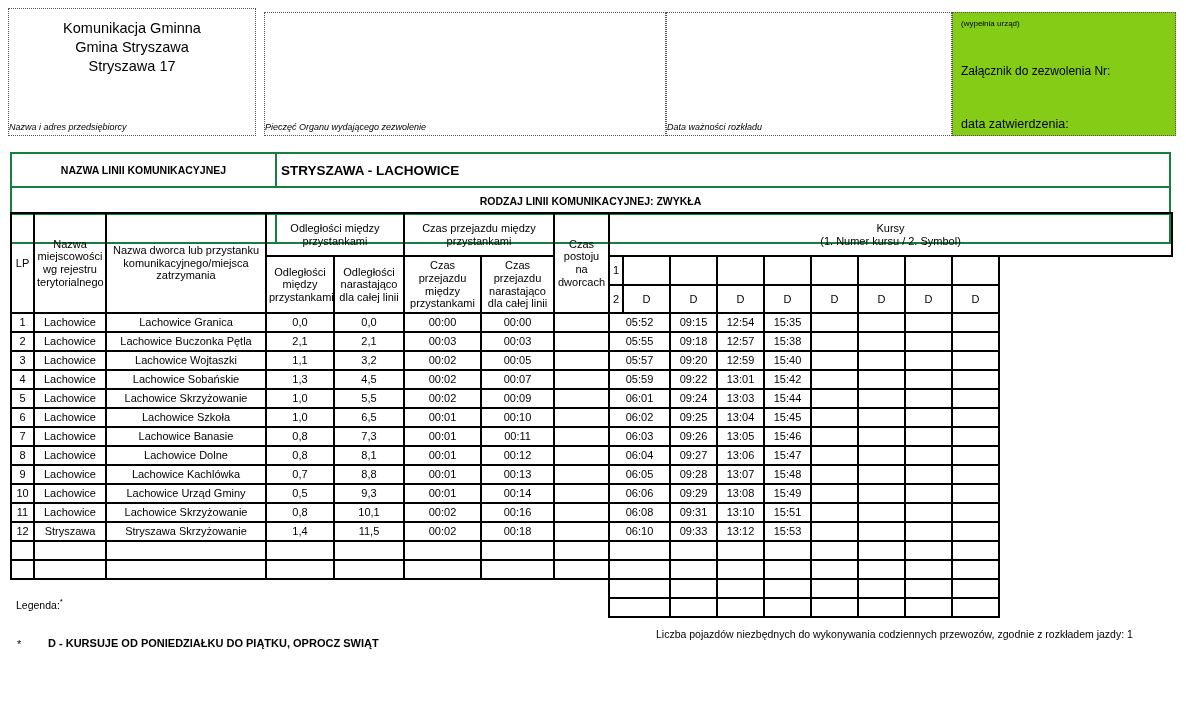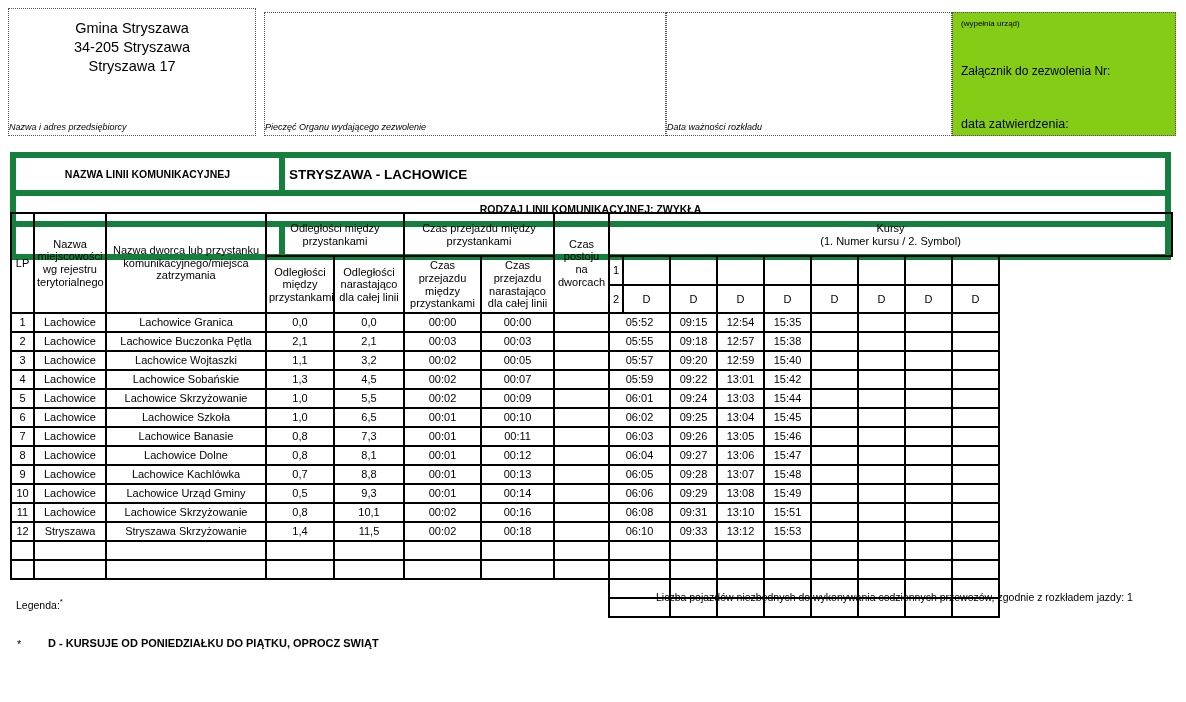--- a/index.html
+++ b/index.html
@@ -18,21 +18,21 @@
   .tbox-office   { left:944px; top:4px; width:224px; height:124px; background:#84cc16; }
   .company-lines { text-align:center; font-size:14.5px; line-height:19px; padding-top:10px; }
   .box-caption { font-style:italic; font-size:9px; text-align:left; margin-top:auto; padding-bottom:3px; }
   .office-inner { padding:6px 8px 4px 8px; display:flex; flex-direction:column; height:100%; box-sizing:border-box; }
   .office-note { font-size:8px; }
   .office-attach { font-size:12px; margin-top:36px; }
   .office-approval { font-size:12.5px; margin-top:auto; }
 
   
   .lineinfo { position:absolute; left:10px; top:152px; border-collapse:collapse; table-layout:fixed; width:1161px; }
-  .lineinfo td { border:6px solid #15803d; padding:4px; vertical-align:middle; }
+  .lineinfo td { border:2px solid #15803d; padding:4px; vertical-align:middle; }
   .li-label { width:255px; text-align:center; font-weight:bold; font-size:10.5px; height:24px; }
   .li-value { text-align:left; font-weight:bold; font-size:13.5px; padding-left:10px;margin-top:32px; }
   .li-type  { text-align:center; font-weight:bold; font-size:10.5px; height:17px; }
   .li-empty { height:19px; }
 
   
   .maintable { position:absolute; left:10px; top:212px; border-collapse:collapse; table-layout:fixed; width:1161px; }
   .maintable td { border:2px solid #000; font-size:11px; text-align:center; vertical-align:middle;
                   padding:0 2px; overflow:hidden; line-height:1.15; box-sizing:border-box; }
   .maintable td.ghost { border:none; }
@@ -42,36 +42,36 @@
   .maintable tbody tr { height:19px; }
   .hdr { font-size:10.5px; font-weight:normal; }
   .sub { font-size:10px; }
   .marker { text-align:left; padding:0 1px; font-size:11px; }
   .stopname { font-size:11px; }
 
   
   .fnote { position:absolute; font-size:10.5px; }
   .legend-label { left:16px; top:597px; }
   .legend-label sup { font-size:8px; }
-  .vehicles-note { left:612px; top:591px;padding-left:44px; }
+  .vehicles-note { left:612px; top:628px;padding-left:44px; }
   .footnote { left:0; top:637px; font-weight:bold; font-size:11px; }
   .footnote .star { position:absolute; left:17px; top:1px; font-weight:normal; }
   .footnote .ftext { position:absolute; left:48px; top:0; width:700px; }
   .validity-note { left:31px; top:665px; font-weight:bold; font-size:11px; }
 </style>
 </head>
 <body>
 
 <div class="sheet">
 
   <div class="topboxes">
     <div class="tbox tbox-company">
       <div class="company-lines">
+        <div>Komunikacja Gminna</div>
         <div>Gmina Stryszawa</div>
-        <div>34-205 Stryszawa</div>
         <div>Stryszawa 17</div>
       </div>
       <div class="box-caption">Nazwa i adres przedsiębiorcy</div>
     </div>
 
     <div class="tbox tbox-stamp">
       <div class="box-caption">Pieczęć Organu wydającego zezwolenie</div>
     </div>
 
     <div class="tbox tbox-validity">

